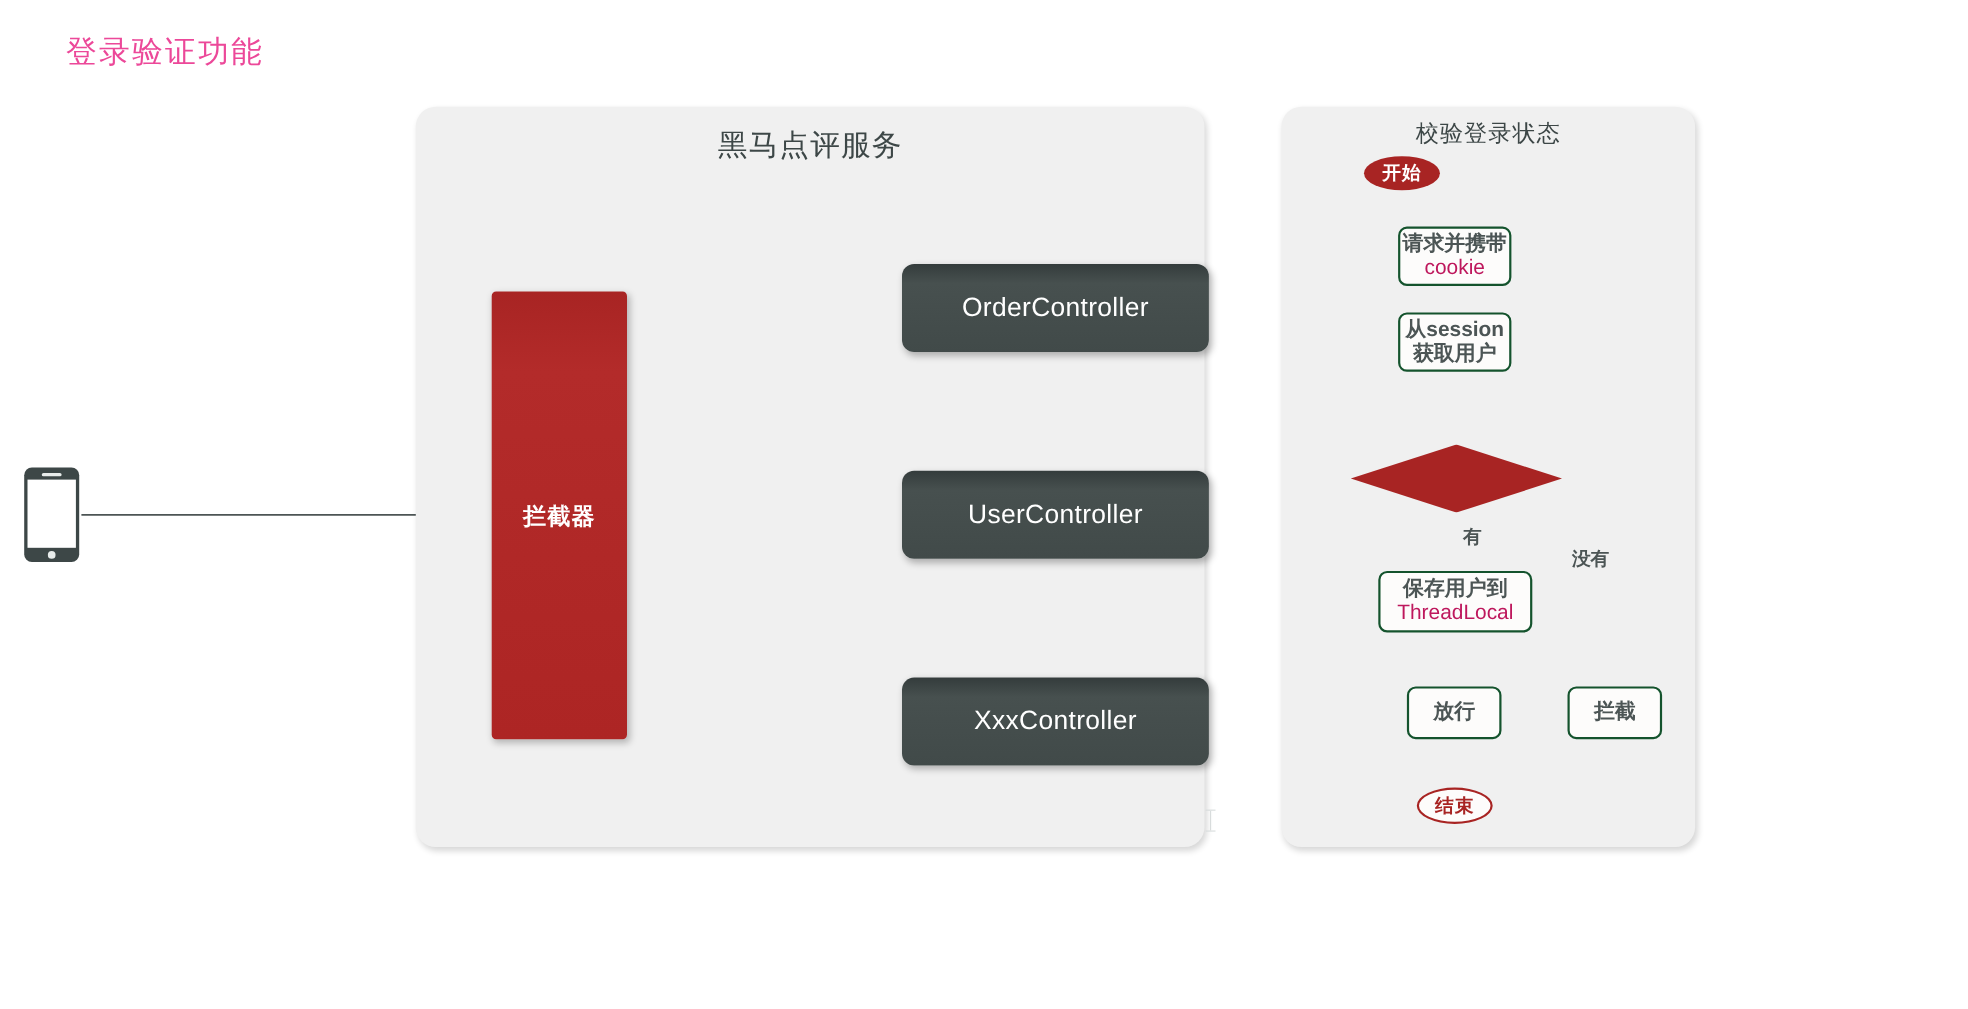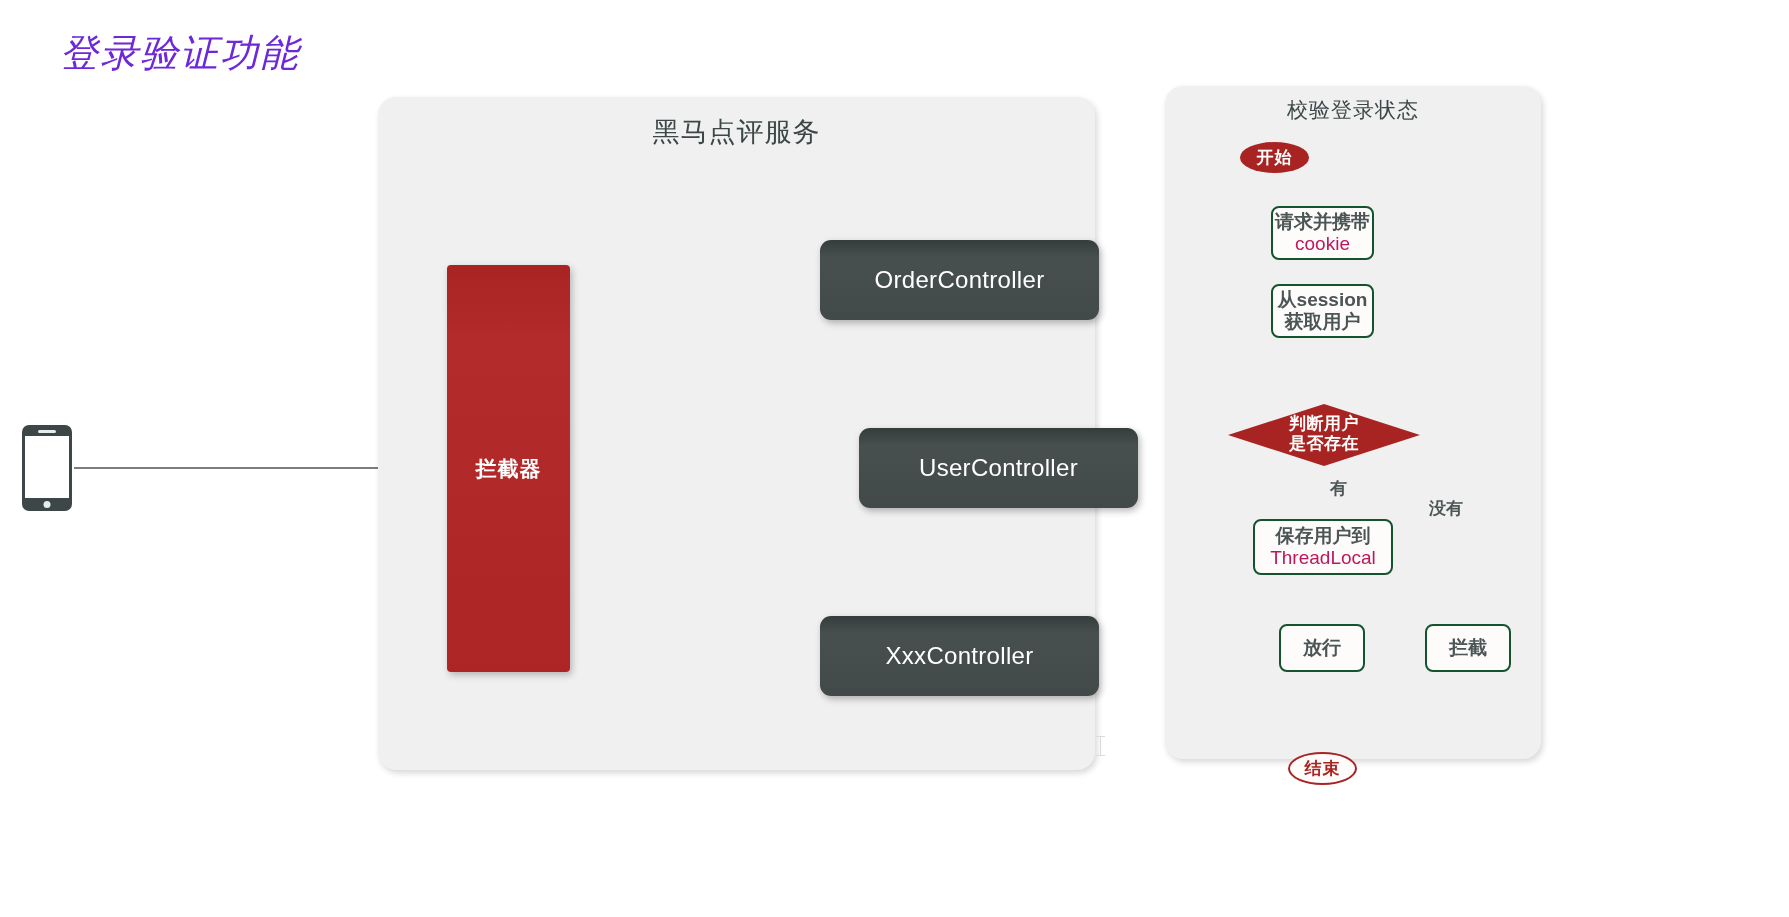--- a/index.html
+++ b/index.html
@@ -14,25 +14,24 @@
     overflow: hidden;
     font-family: "Liberation Sans", "DejaVu Sans", sans-serif;
   }
 
   
   #page-title {
     position: absolute;
     left: 60px;
     top: 28px;
     font-family: "Liberation Serif", "DejaVu Serif", serif;
-    font-size: 38px;
-    color: #6d28d9;
+    font-size: 28px;
+    color: #ec4899;
     letter-spacing: 2px;
     white-space: nowrap;
-    font-style: italic;
   }
 
   
   #phone {
     position: absolute;
     left: 22px;
     top: 425px;
     width: 50px;
     height: 86px;
     background: #3d4747;
@@ -68,21 +67,21 @@
   }
 
   
   .panel {
     position: absolute;
     background: #f0f0f0;
     border-radius: 18px;
     box-shadow: 2px 3px 6px rgba(0,0,0,0.16);
   }
   #service-panel { left: 378px; top: 97px; width: 717px; height: 673px; }
-  #flow-panel    { left: 1165px; top: 86px; width: 376px; height: 673px; }
+  #flow-panel    { left: 1165px; top: 97px; width: 376px; height: 673px; }
 
   .panel-title {
     position: absolute;
     left: 0;
     width: 100%;
     text-align: center;
     font-weight: normal;
     color: #3d4747;
     white-space: nowrap;
   }
@@ -118,21 +117,21 @@
     background: linear-gradient(180deg, #343c3c 0%, #47504f 22%, #414a49 100%);
     box-shadow: 2px 3px 7px rgba(0,0,0,0.28);
     display: flex;
     align-items: center;
     justify-content: center;
     color: #ffffff;
     font-size: 24px;
     letter-spacing: 0.3px;
   }
   #ctrl-order { top: 240px; }
-  #ctrl-user  { top: 428px; margin-left: 39px; }
+  #ctrl-user  { top: 428px; }
   #ctrl-xxx   { top: 616px; }
 
   
   #text-cursor {
     position: absolute;
     left: 1096px;
     top: 735px;
     width: 9px;
     height: 22px;
     pointer-events: none;
@@ -200,21 +199,21 @@
     pointer-events: none;
   }
 
   #node-start   { left: 1240px; top: 142px; width: 69px; height: 31px; }
   #node-request { left: 1271px; top: 206px; width: 103px; height: 54px; }
   #node-session { left: 1271px; top: 284px; width: 103px; height: 54px; }
   #node-decision{ left: 1228px; top: 404px; width: 192px; height: 62px; }
   #node-save    { left: 1253px; top: 519px; width: 140px; height: 56px; }
   #node-pass    { left: 1279px; top: 624px; width: 86px; height: 48px; }
   #node-block   { left: 1425px; top: 624px; width: 86px; height: 48px; }
-  #node-end     { left: 1288px; top: 752px; width: 69px; height: 33px; }
+  #node-end     { left: 1288px; top: 716px; width: 69px; height: 33px; }
 
   .edge-label {
     position: absolute;
     color: #4c5555;
     font-size: 17px;
     font-weight: bold;
     white-space: nowrap;
   }
   #label-yes { left: 1330px; top: 477px; }
   #label-no  { left: 1429px; top: 497px; }
@@ -304,24 +303,20 @@
 
 <div id="node-session" class="flow-node flow-box">
   <span>从session</span>
   <span>获取用户</span>
 </div>
 
 <div id="node-decision" class="flow-node">
   <svg width="192" height="62" viewBox="0 0 192 62" xmlns="http://www.w3.org/2000/svg" style="position:absolute;left:0;top:0;">
     <polygon points="96,0 192,31 96,62 0,31" fill="#a82423"></polygon>
   </svg>
-  <div class="flow-diamond-label" style="top:10px;">
-    <div>判断用户</div>
-    <div>是否存在</div>
-  </div>
 </div>
 
 <div id="node-save" class="flow-node flow-box">
   <span>保存用户到</span>
   <span class="sub">ThreadLocal</span>
 </div>
 
 <div id="node-pass" class="flow-node flow-box">
   <span>放行</span>
 </div>

